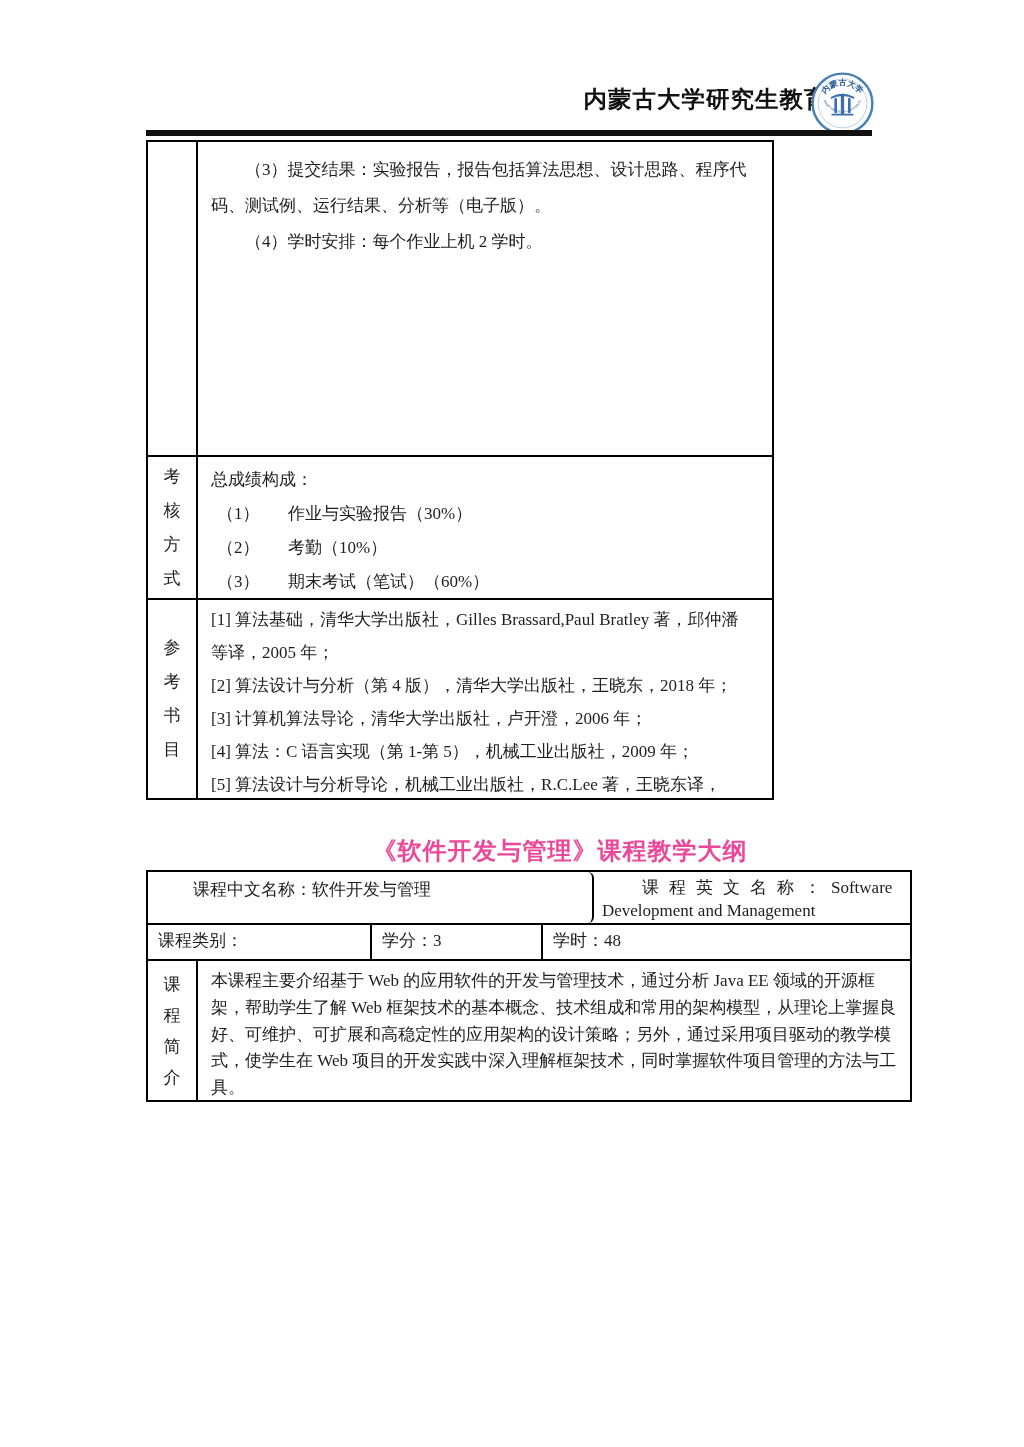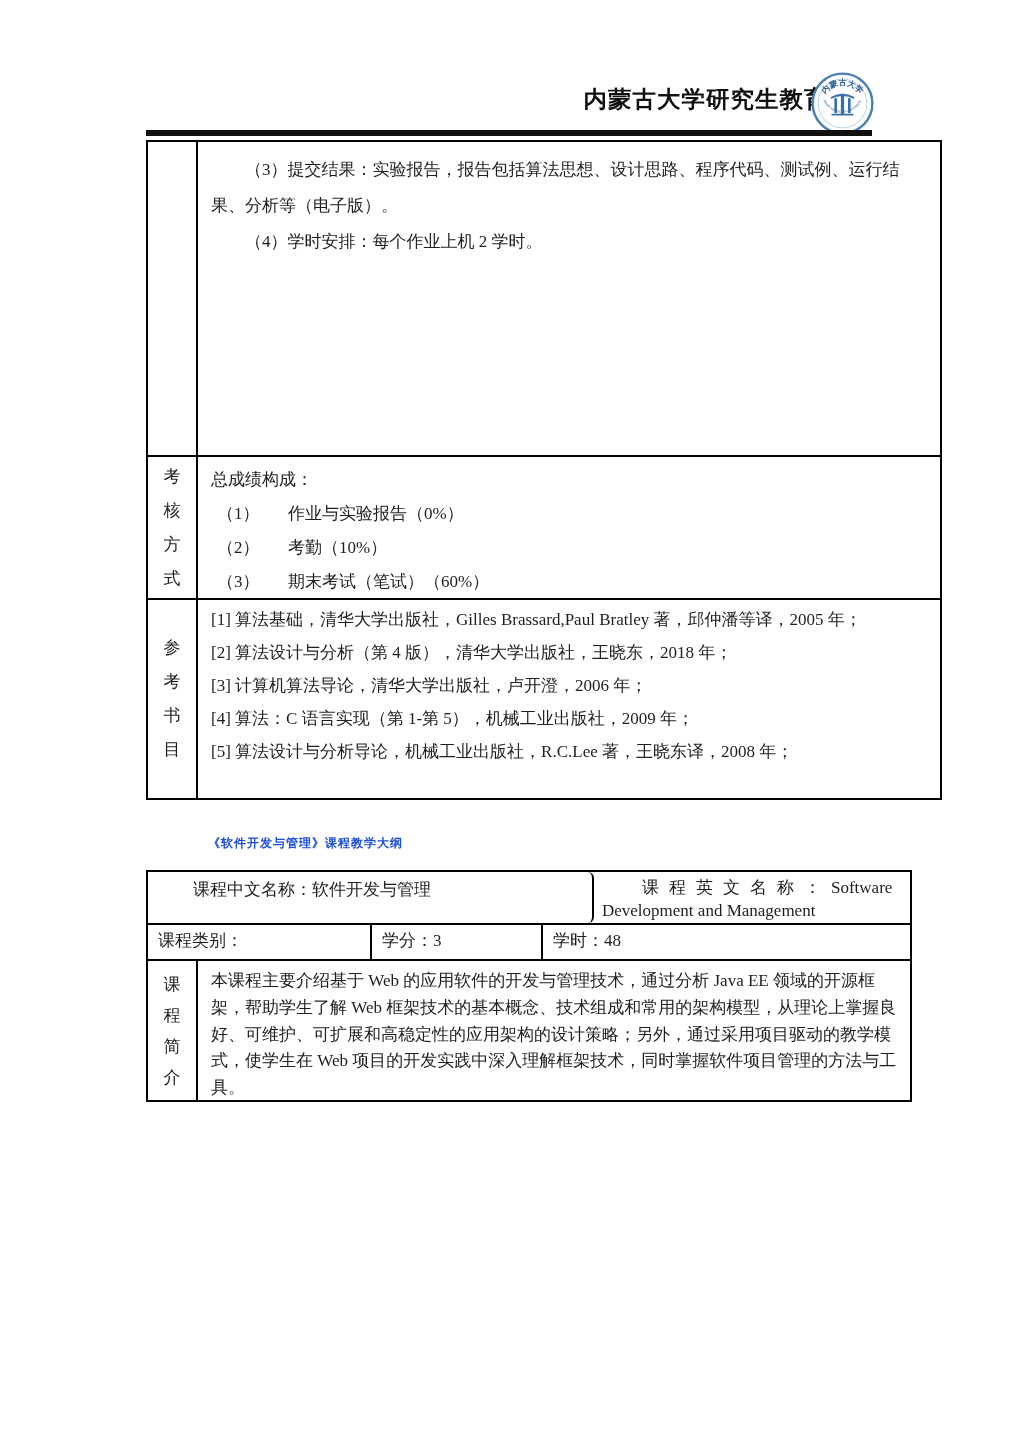--- a/index.html
+++ b/index.html
@@ -26,37 +26,37 @@
   .labelcol{
     width:50px;flex:0 0 50px;border-right:2px solid #000;box-sizing:border-box;
     display:flex;align-items:center;justify-content:center;
   }
   .vlabel{
     width:20px;font-size:17px;line-height:34px;text-align:center;
     word-break:break-all;letter-spacing:0;
   }
   .content{flex:1;box-sizing:border-box;overflow:hidden;font-size:17px;}
   
-  .t1{left:146px;top:140px;width:796px;height:660px;}
+  .t1{left:146px;top:140px;width:628px;height:660px;}
   .t1 .r1{height:315px;}
   .t1 .r2{height:143px;}
   .t1 .r3{height:198px;}
   .r1 .content{padding:10px 14px 0 13px;line-height:36px;}
   .r1 .content p{margin:0;text-indent:2em;}
   .r2 .content{padding:6px 10px 0 13px;line-height:34px;}
   .r2 .content p{margin:0;}
   .grade-item{display:flex;}
   .grade-item .num{flex:0 0 77px;padding-left:6px;box-sizing:border-box;}
   .r3 .content{padding:3px 30px 0 13px;line-height:33px;}
   .r3 .content p{margin:0;}
   
   .sec2-title{
     position:absolute;top:835px;left:146px;width:766px;box-sizing:border-box;
-    padding-left:62px;font-size:12px;font-weight:bold;
-    letter-spacing:1px;color:#1d4ed8;
+    padding-left:62px;text-align:center;font-size:24px;font-weight:bold;
+    letter-spacing:1px;color:#ec4899;
   }
   
   .t2{left:146px;top:870px;width:766px;height:232px;}
   .t2 .r1{height:53px;}
   .t2 .r2{height:36px;}
   .t2 .r3{height:139px;}
   .cell{box-sizing:border-box;overflow:hidden;font-size:17px;}
   .cn-name{flex:0 0 446px;border-right:2px solid #000;padding:6px 8px 0 45px;border-radius:6px;}
   .en-name{flex:1;padding:4px 8px 0 8px;line-height:23px;}
   .en-line1{text-indent:40px;white-space:nowrap;}
@@ -110,21 +110,21 @@
     </div>
 
     <div class="trow r2">
       <div class="labelcol">
         <div class="vlabel">考核方式</div>
       </div>
       <div class="content">
         <p>总成绩构成：</p>
         <p class="grade-item">
           <span class="num">（1）</span>
-          <span>作业与实验报告（0%）</span>
+          <span>作业与实验报告（30%）</span>
         </p>
         <p class="grade-item">
           <span class="num">（2）</span>
           <span>考勤（10%）</span>
         </p>
         <p class="grade-item">
           <span class="num">（3）</span>
           <span>期末考试（笔试）（60%）</span>
         </p>
       </div>

